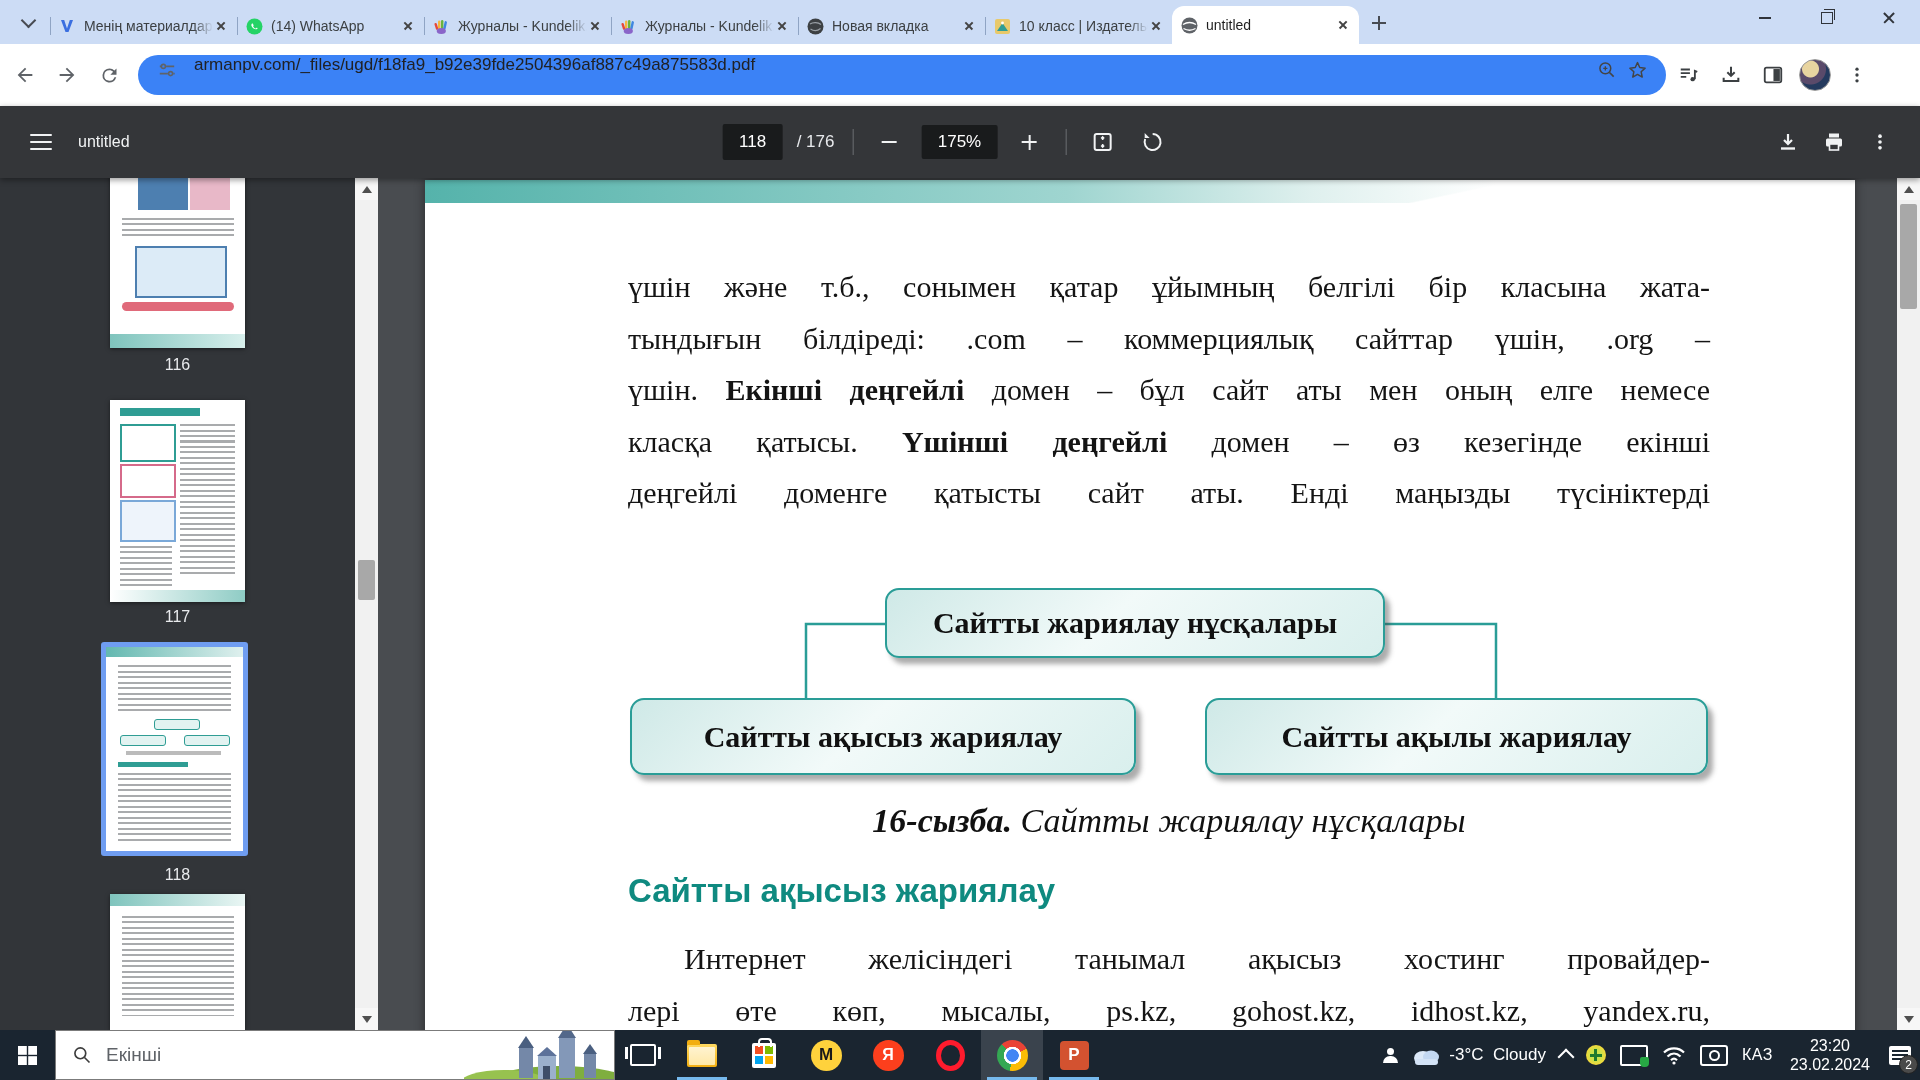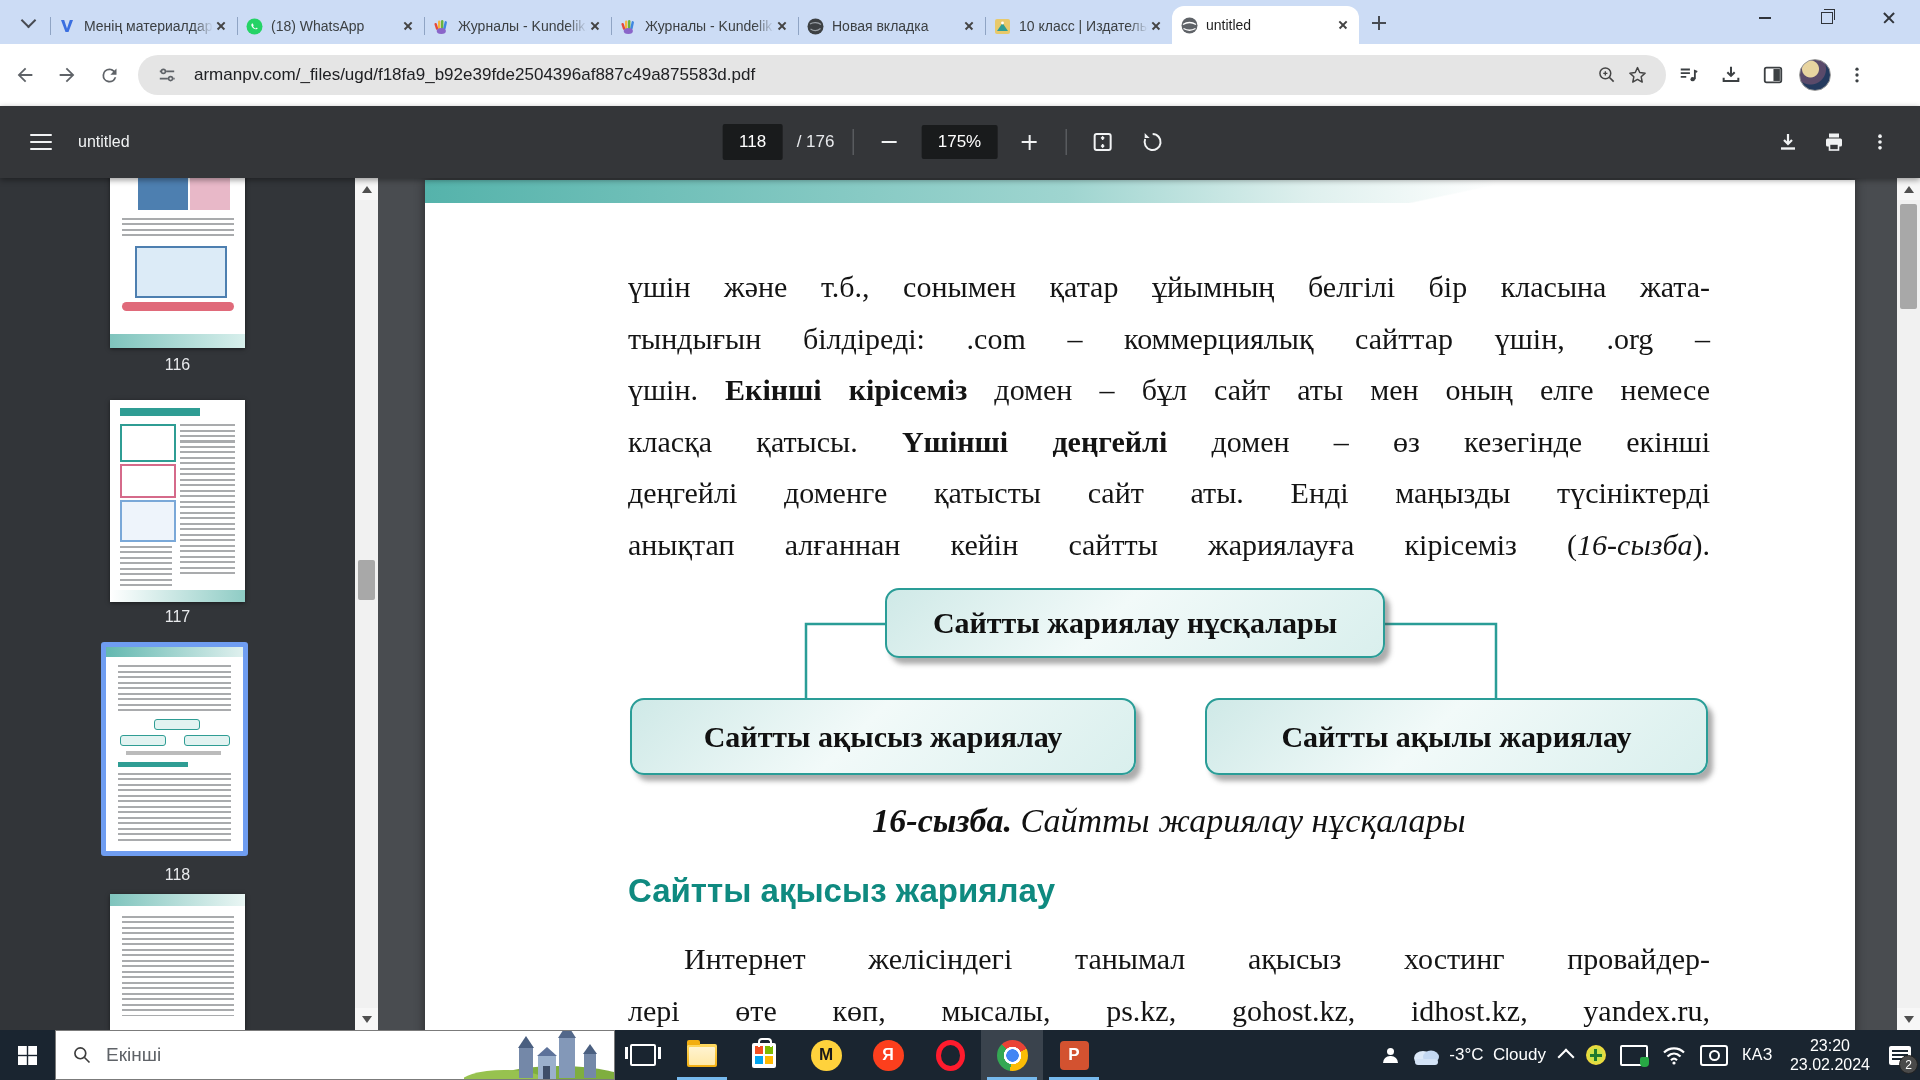--- a/index.html
+++ b/index.html
@@ -26,21 +26,21 @@
   .wcbtn{width:62px;height:36px;display:flex;align-items:center;justify-content:center;}
   .wc-min{width:12px;height:1.6px;background:#30343a;}
   .wc-max{width:10px;height:10px;border:1.5px solid #30343a;position:relative;background:#ccdcf5;}
   .wc-max::before{content:"";position:absolute;left:2px;top:-4.5px;width:10px;height:10px;border:1.5px solid #30343a;border-bottom:none;border-left:none;}
   .wc-x{position:relative;width:14px;height:14px;}
   .wc-x::before,.wc-x::after{content:"";position:absolute;left:0;top:6px;width:14px;height:1.6px;background:#30343a;transform:rotate(45deg);}
   .wc-x::after{transform:rotate(-45deg);}
   
   .addressrow{position:absolute;left:0;top:44px;width:1920px;height:62px;background:#fff;display:flex;align-items:center;}
   .navbtn{width:34px;height:34px;display:flex;align-items:center;justify-content:center;border-radius:50%;margin-left:8px;}
-  .omnibox{height:40px;flex:0 0 1528px;margin-left:12px;background:#e5e5e5;border-radius:20px;display:flex;align-items:center;padding:0 14px;box-sizing:border-box;}
+  .omnibox{height:40px;flex:0 0 1528px;margin-left:12px;background:#3b82f6;border-radius:20px;display:flex;align-items:flex-start;padding:0 14px;box-sizing:border-box;}
   .url{flex:1;font-size:17px;color:#202124;margin-left:12px;white-space:nowrap;overflow:hidden;}
   .obicon{width:30px;height:30px;display:flex;align-items:center;justify-content:center;border-radius:50%;}
   .ext{width:38px;height:38px;display:flex;align-items:center;justify-content:center;border-radius:50%;margin-left:4px;}
   .avatar{width:30px;height:30px;border-radius:50%;background:radial-gradient(circle at 35% 30%,#e8d4a0 0 8px,#5a4a6a 9px 15px,#243a5e 16px);border:1px solid #999;}
   
   .pdftoolbar{position:absolute;left:0;top:106px;width:1920px;height:72px;background:#343639;display:flex;align-items:center;color:#f1f3f4;box-shadow:0 2px 6px rgba(0,0,0,.4);z-index:5;}
   .hamb{width:22px;height:16px;display:flex;flex-direction:column;justify-content:space-between;margin-left:30px;}
   .hamb i{height:2px;background:#f1f3f4;border-radius:1px;}
   .pdftitle{font-size:16px;margin-left:26px;}
   .tbcenter{position:absolute;left:50%;transform:translateX(-53%);display:flex;align-items:center;gap:14px;}
@@ -153,21 +153,21 @@
       <span class="tlabel">Менің материалдары</span>
       <span class="tclose"></span>
     </div>
     <div class="tab">
       <span class="fav">
           <svg width="17" height="17" viewBox="0 0 17 17">
             <circle cx="8.5" cy="8.5" r="8" fill="#25d366"></circle>
             <path d="M12 10.3c-.2-.1-1.1-.5-1.2-.6-.2-.1-.3-.1-.4.1-.1.2-.5.6-.6.7-.1.1-.2.1-.4 0-1-.5-1.7-1.2-2.2-2.1-.1-.2 0-.3.1-.4l.3-.4c.1-.1.1-.2 0-.4-.1-.1-.4-1-.6-1.3-.1-.3-.3-.3-.4-.3h-.4c-.1 0-.3.1-.5.3-.6.6-.5 1.5.1 2.5.8 1.3 1.8 2.2 3.2 2.7.9.3 1.5.3 2-.1.3-.2.6-.6.6-.9 0-.1 0-.2-.1-.3z" fill="#fff"></path>
           </svg>
         </span>
-      <span class="tlabel">(18) WhatsApp</span>
+      <span class="tlabel">(14) WhatsApp</span>
       <span class="tclose"></span>
     </div>
     <div class="tab">
       <span class="fav">
           <svg width="17" height="17" viewBox="0 0 17 17">
             <g>
               <rect x="2" y="5" width="2.4" height="7" rx="1.2" fill="#e5493a" transform="rotate(-18 3 8)"></rect>
               <rect x="5" y="2.5" width="2.4" height="9" rx="1.2" fill="#f5b63c"></rect>
               <rect x="8" y="2" width="2.4" height="9.5" rx="1.2" fill="#69b43c"></rect>
               <rect x="11" y="3" width="2.4" height="8.5" rx="1.2" fill="#3f87e0" transform="rotate(12 12 7)"></rect>
@@ -425,24 +425,23 @@
           </div>
       </div>
     </div>
 
     <div class="page doc">
       <div class="tealband"></div>
 
       <div class="para" style="top:76px;">
           <div class="tline"><span>үшін және т.б., сонымен қатар ұйымның белгілі бір класына жата-</span></div>
           <div class="tline"><span>тындығын білдіреді: .com – коммерциялық сайттар үшін, .org –</span></div>
-          <div class="tline"><span>үшін. </span><span class="b">Екінші кірісеміз</span><span> домен – бұл сайт аты мен оның елге немесе</span></div>
+          <div class="tline"><span>үшін. </span><span class="b">Екінші деңгейлі</span><span> домен – бұл сайт аты мен оның елге немесе</span></div>
           <div class="tline"><span>класқа қатысы. </span><span class="b">Үшінші деңгейлі</span><span> домен – өз кезегінде екінші</span></div>
           <div class="tline"><span>деңгейлі доменге қатысты сайт аты. Енді маңызды түсініктерді</span></div>
-          <div class="tline"><span>анықтап алғаннан кейін сайтты жариялауға кірісеміз (</span><span class="i">16-сызба</span><span>).</span></div>
         </div>
 
       <svg style="position:absolute;left:0;top:0;width:1430px;height:880px;pointer-events:none;">
         <path d="M462 444 H381 V520" fill="none" stroke="#2a9d97" stroke-width="2.5"></path>
         <path d="M958 444 H1071 V520" fill="none" stroke="#2a9d97" stroke-width="2.5"></path>
       </svg>
       <div class="dbox" style="left:460px;top:408px;width:500px;height:70px;">
           <span>Сайтты жариялау нұсқалары</span>
         </div>
       <div class="dbox" style="left:205px;top:518px;width:506px;height:77px;">

